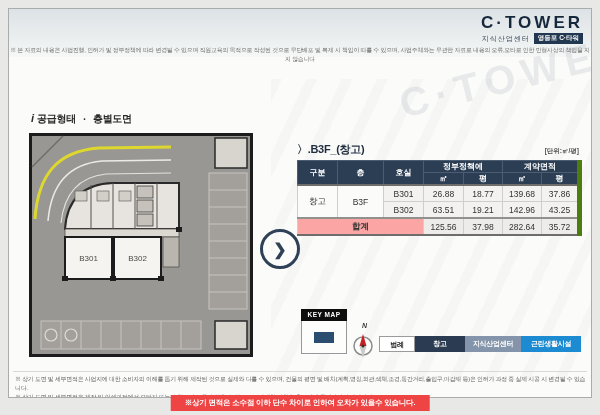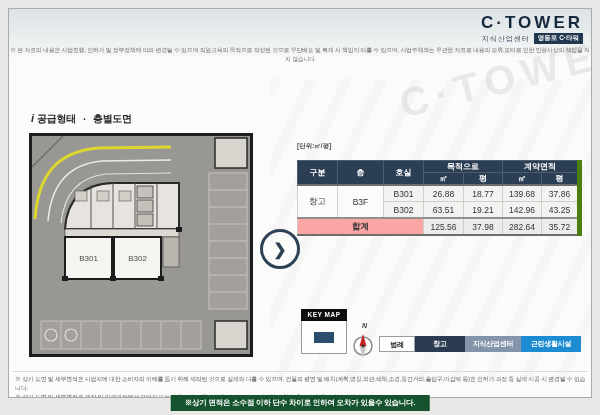--- a/index.html
+++ b/index.html
@@ -88,21 +88,21 @@
   .compass .n{position:absolute;left:11px;top:0;font-size:7px;font-style:italic;font-weight:bold;color:#3a3a3a;}
   
   .legend{position:absolute;left:370px;top:327px;height:16px;display:flex;}
   .legend .seg{height:16px;line-height:16px;text-align:center;font-size:7px;font-weight:bold;letter-spacing:-0.3px;}
   .legend .seg.first{border:1px solid #9b9b99;box-sizing:border-box;}
   
   .divider{position:absolute;left:4px;top:362px;width:574px;height:1px;background:#d9d9d7;}
   .notes{position:absolute;left:6px;top:366px;width:572px;color:#5d5d5d;font-size:5.9px;line-height:9px;letter-spacing:-0.2px;}
   .warning{
     position:absolute;left:50%;top:395px;transform:translateX(-50%);
-    background:#14532d;color:#fff;font-size:7.5px;font-weight:bold;
+    background:#ef4444;color:#fff;font-size:7.5px;font-weight:bold;
     padding:3px 14px;white-space:nowrap;letter-spacing:-0.2px;
   }
 </style>
 </head>
 <body>
 
 <div class="card">
   <div class="top-band"></div>
   <div class="main-texture"></div>
   <div class="watermark">C·TOWER</div>
@@ -170,39 +170,40 @@
       <rect x="33" y="143" width="6" height="5" fill="#1c1c1c"></rect>
       <rect x="81" y="143" width="6" height="5" fill="#1c1c1c"></rect>
       <rect x="129" y="143" width="6" height="5" fill="#1c1c1c"></rect>
       <rect x="147" y="94" width="6" height="5" fill="#1c1c1c"></rect>
     </svg>
   </div>
 
   <div class="chevron-btn">❯</div>
 
   <div class="table-head-row">
+    <span class="table-title">〉.B3F_(창고)</span>
     <span class="unit-label">[단위:㎡/평]</span>
   </div>
 
   <table class="area">
     <colgroup>
       <col style="width:40px">
         <col style="width:46px">
         <col style="width:40px">
       <col style="width:40px">
         <col style="width:39px">
         <col style="width:39px">
         <col style="width:38px">
     </colgroup>
     <thead>
       <tr>
         <th rowspan="2">구분</th>
         <th rowspan="2">층</th>
         <th rowspan="2">호실</th>
-        <th colspan="2">목적으로</th>
+        <th colspan="2">정부정책에</th>
         <th colspan="2">계약면적</th>
       </tr>
       <tr>
         <th>㎡</th>
         <th>평</th>
         <th>㎡</th>
         <th>평</th>
       </tr>
     </thead>
     <tbody>

